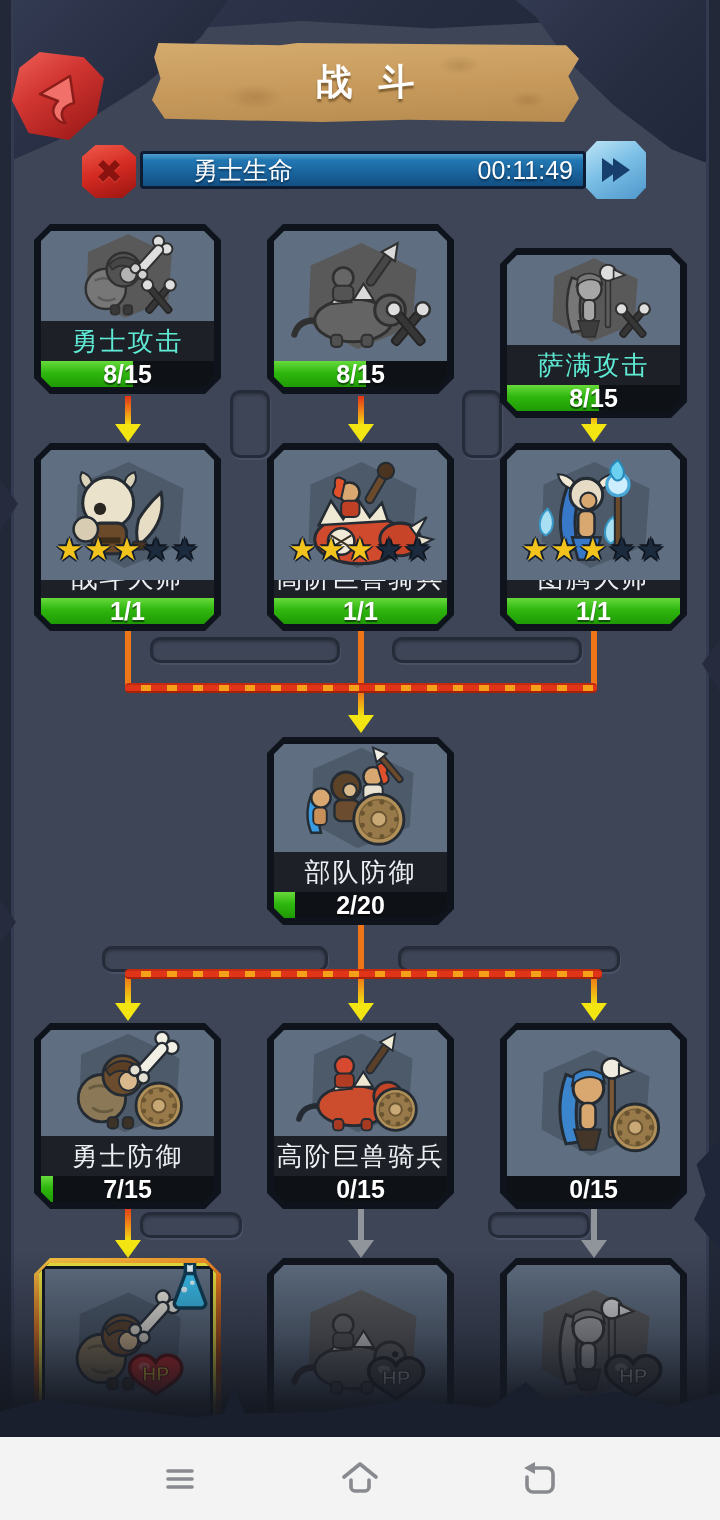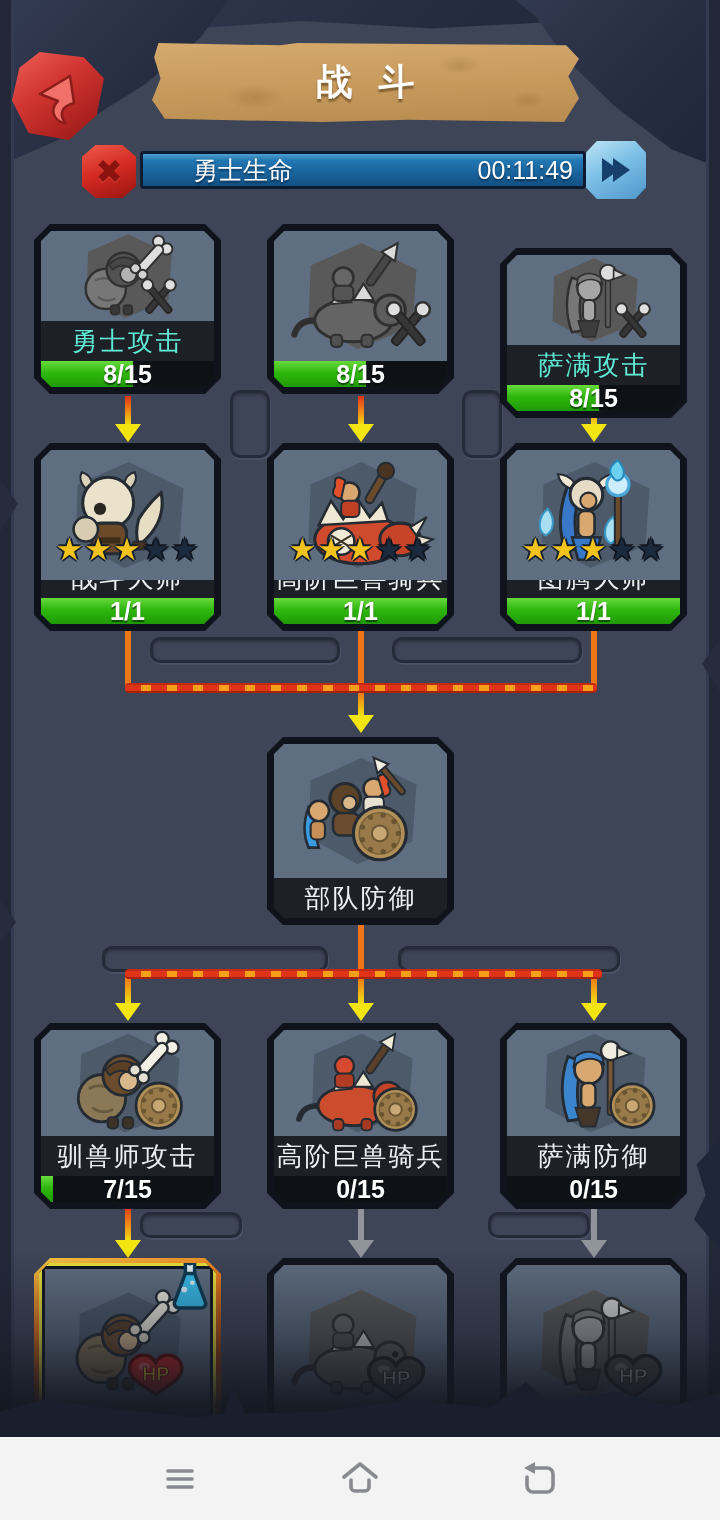--- a/index.html
+++ b/index.html
@@ -354,20 +354,24 @@
               <circle cx="94.9" cy="93.8" r="2.6" fill="#6b5430"></circle>
               <circle cx="86.9" cy="84.2" r="2.6" fill="#6b5430"></circle>
               <circle cx="86.9" cy="71.8" r="2.6" fill="#6b5430"></circle>
               <circle cx="94.9" cy="62.2" r="2.6" fill="#6b5430"></circle>
               <circle cx="107.2" cy="60.1" r="2.6" fill="#6b5430"></circle>
               <circle cx="117.9" cy="66.3" r="2.6" fill="#6b5430"></circle>
   <circle cx="104" cy="78" r="7.8" fill="#c8a874" stroke="#6b5432" stroke-width="2"></circle>
             </svg>
           </div>
           <div class="n-title">部队防御</div>
+          <div class="n-prog">
+      <i style="width:12%"></i>
+            <b>2/20</b>
+          </div>
         </div>
       </div>
       <div class="node active" style="left: 34px; top: 1023px; width: 187px; height: 186px;">
         <div class="n-inner">
           <div class="n-icon">
     <svg class="art" viewBox="0 0 170 112" preserveAspectRatio="xMidYMid meet">
               <polygon points="86,4 140,30 136,86 82,108 34,82 36,26" fill="#4c5a6a"></polygon>
               <circle cx="58" cy="72" r="25" fill="#8a7856" stroke="#242b33" stroke-width="3"></circle>
   <path d="M44 62 q14 -8 28 4" fill="none" stroke="#675a3e" stroke-width="3"></path>
   <path d="M48 82 q10 8 22 2" fill="none" stroke="#675a3e" stroke-width="3"></path>
@@ -390,21 +394,21 @@
               <circle cx="120.9" cy="96.5" r="2.6" fill="#6b5430"></circle>
               <circle cx="109.6" cy="94.5" r="2.6" fill="#6b5430"></circle>
               <circle cx="102.2" cy="85.7" r="2.6" fill="#6b5430"></circle>
               <circle cx="102.2" cy="74.3" r="2.6" fill="#6b5430"></circle>
               <circle cx="109.6" cy="65.5" r="2.6" fill="#6b5430"></circle>
               <circle cx="120.9" cy="63.5" r="2.6" fill="#6b5430"></circle>
               <circle cx="130.9" cy="69.2" r="2.6" fill="#6b5430"></circle>
   <circle cx="118" cy="80" r="7.199999999999999" fill="#c8a874" stroke="#6b5432" stroke-width="2"></circle>
             </svg>
           </div>
-          <div class="n-title">驯兽师攻击</div>
+          <div class="n-title">勇士防御</div>
           <div class="n-prog">
       <i style="width:7%"></i>
             <b>7/15</b>
           </div>
         </div>
       </div>
       <div class="node active" style="left: 267px; top: 1023px; width: 187px; height: 186px;">
         <div class="n-inner">
           <div class="n-icon">
     <svg class="art" viewBox="0 0 170 112" preserveAspectRatio="xMidYMid meet">
@@ -464,21 +468,20 @@
               <circle cx="128.8" cy="95.9" r="2.6" fill="#6b5430"></circle>
               <circle cx="118.0" cy="93.9" r="2.6" fill="#6b5430"></circle>
               <circle cx="110.9" cy="85.5" r="2.6" fill="#6b5430"></circle>
               <circle cx="110.9" cy="74.5" r="2.6" fill="#6b5430"></circle>
               <circle cx="117.9" cy="66.1" r="2.6" fill="#6b5430"></circle>
               <circle cx="128.8" cy="64.1" r="2.6" fill="#6b5430"></circle>
               <circle cx="138.3" cy="69.7" r="2.6" fill="#6b5430"></circle>
   <circle cx="126" cy="80" r="6.8999999999999995" fill="#c8a874" stroke="#6b5432" stroke-width="2"></circle>
             </svg>
           </div>
-          <div class="n-title">萨满防御</div>
           <div class="n-prog">
       <i style="width:0%"></i>
             <b>0/15</b>
           </div>
         </div>
       </div>
       <div class="node hot" style="left: 34px; top: 1258px; width: 187px; height: 170px;">
         <div class="n-inner">
           <div class="n-icon">
     <svg class="art" viewBox="0 0 170 112" preserveAspectRatio="xMidYMid meet">

